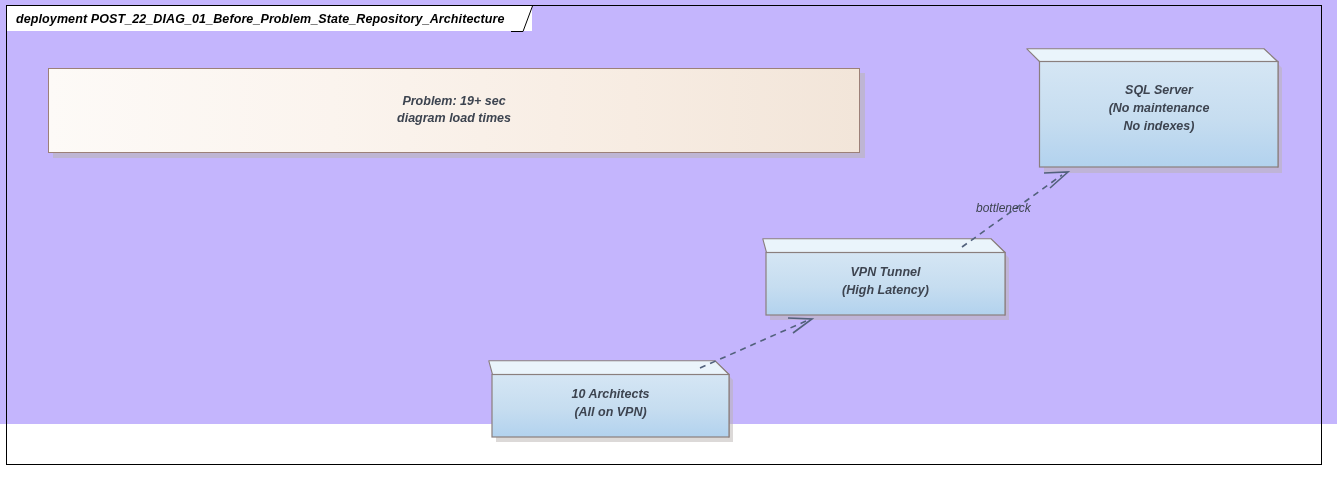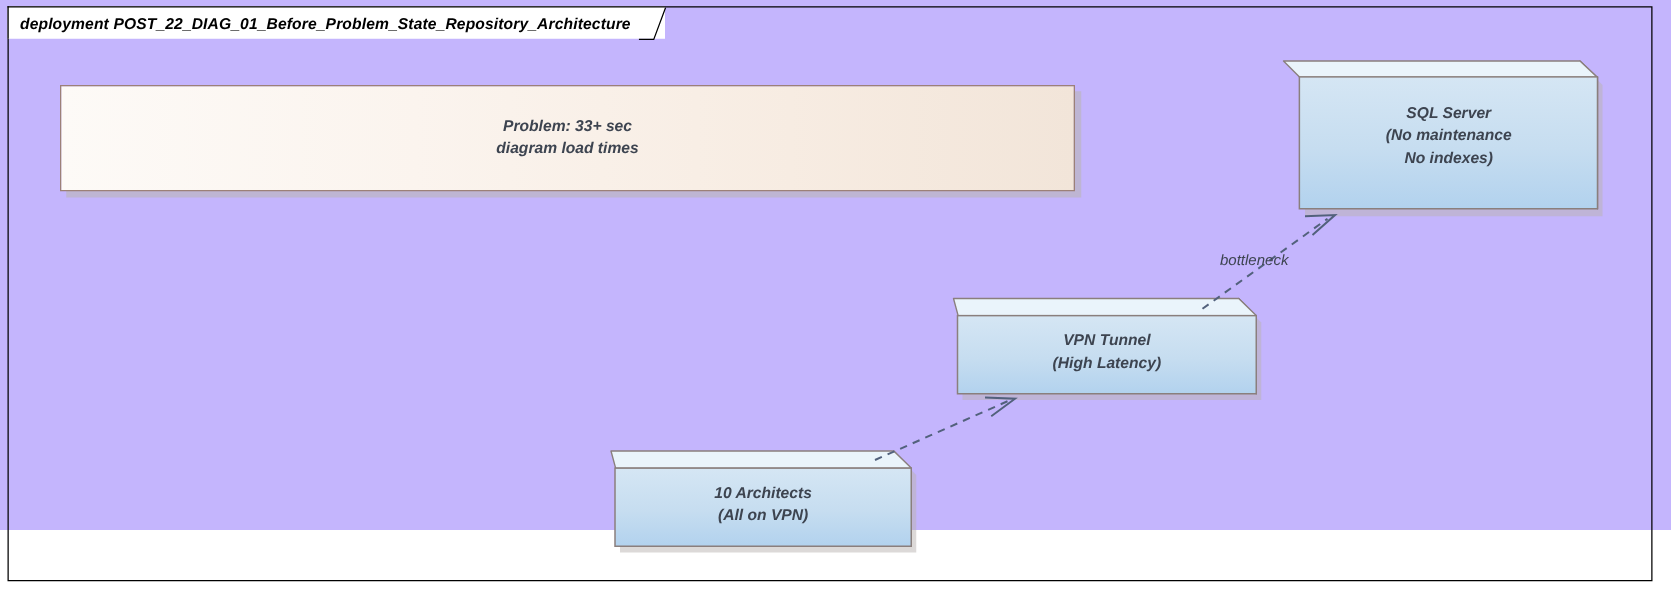--- a/index.html
+++ b/index.html
@@ -149,21 +149,21 @@
 
   <div class="frame-tab" id="frame-tab" style="width: 526px;">
     <span class="frame-tab-label">deployment POST_22_DIAG_01_Before_Problem_State_Repository_Architecture</span>
     <svg class="frame-tab-edge" id="frame-tab-edge" viewBox="0 0 22 26" preserveAspectRatio="none" style="left: 504px;">
       <path d="M 0,25.5 L 12,25.5 L 21.5,0" stroke="#000000" stroke-width="1" fill="none"></path>
     </svg>
   </div>
 
   <div class="note-shadow" style="left:53px; top:73px; width:812px; height:85px;"></div>
   <div class="note" id="problem-note" style="left:48px; top:68px; width:812px; height:85px;">
-    <div class="note-text" style="top:24px;">Problem: 33+ sec
+    <div class="note-text" style="top:24px;">Problem: 19+ sec
 diagram load times</div>
   </div>
 
   <div class="node" id="node-vpn-tunnel" style="left:762px; top:238px; width:260px; height:88px;">
     <svg width="260" height="88" viewBox="0 0 260 88">
       <path d="M 8,82 L 247,82 L 247,20 L 235,8 L 8,8 Z" fill="#b9b4b1" opacity="0.5"></path>
       <path d="M 243,77 L 243,14.5 L 229,0.8 L 229,63.4 Z" fill="#a9cbe8" stroke="#8a7f7d" stroke-width="1.1" stroke-linejoin="round"></path>
       <path d="M 4.5,14.5 L 243,14.5 L 229,0.8 L 0.8,0.8 Z" fill="#eaf4fb" stroke="#8a7f7d" stroke-width="1.1" stroke-linejoin="round"></path>
       <defs>
         <linearGradient id="gradVpn" x1="0" y1="0" x2="0" y2="1">

